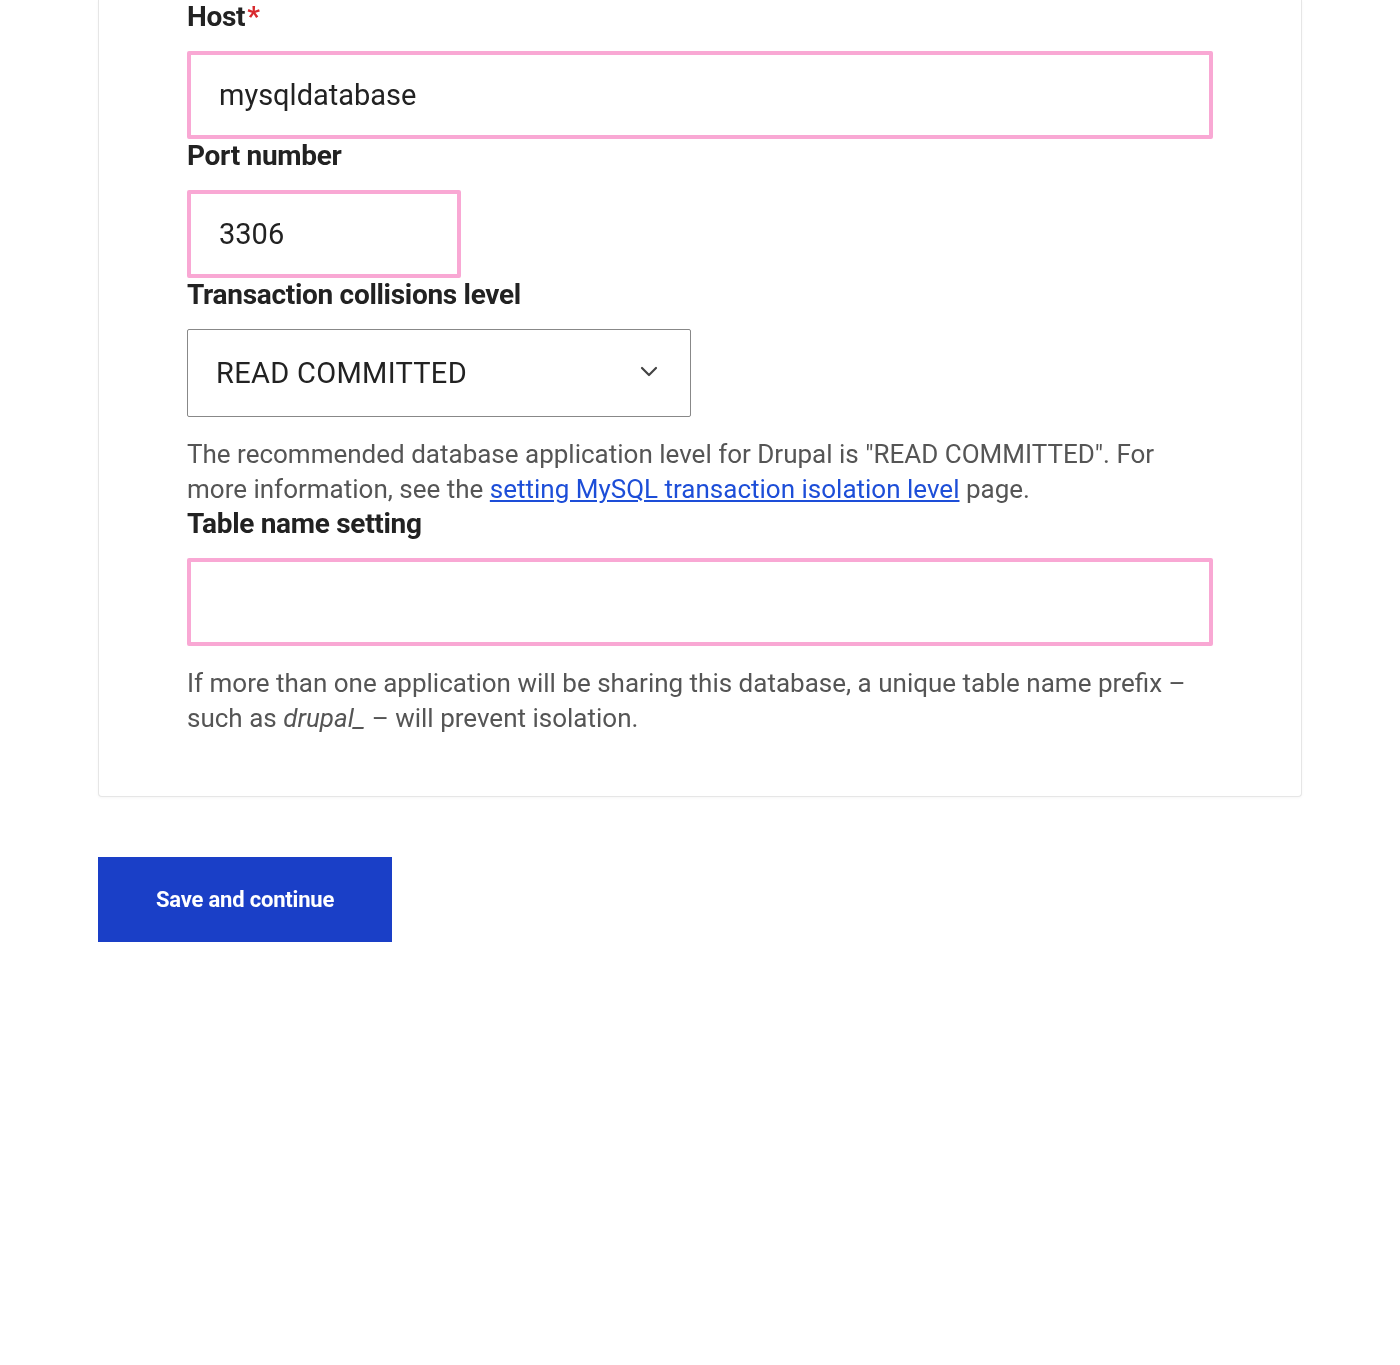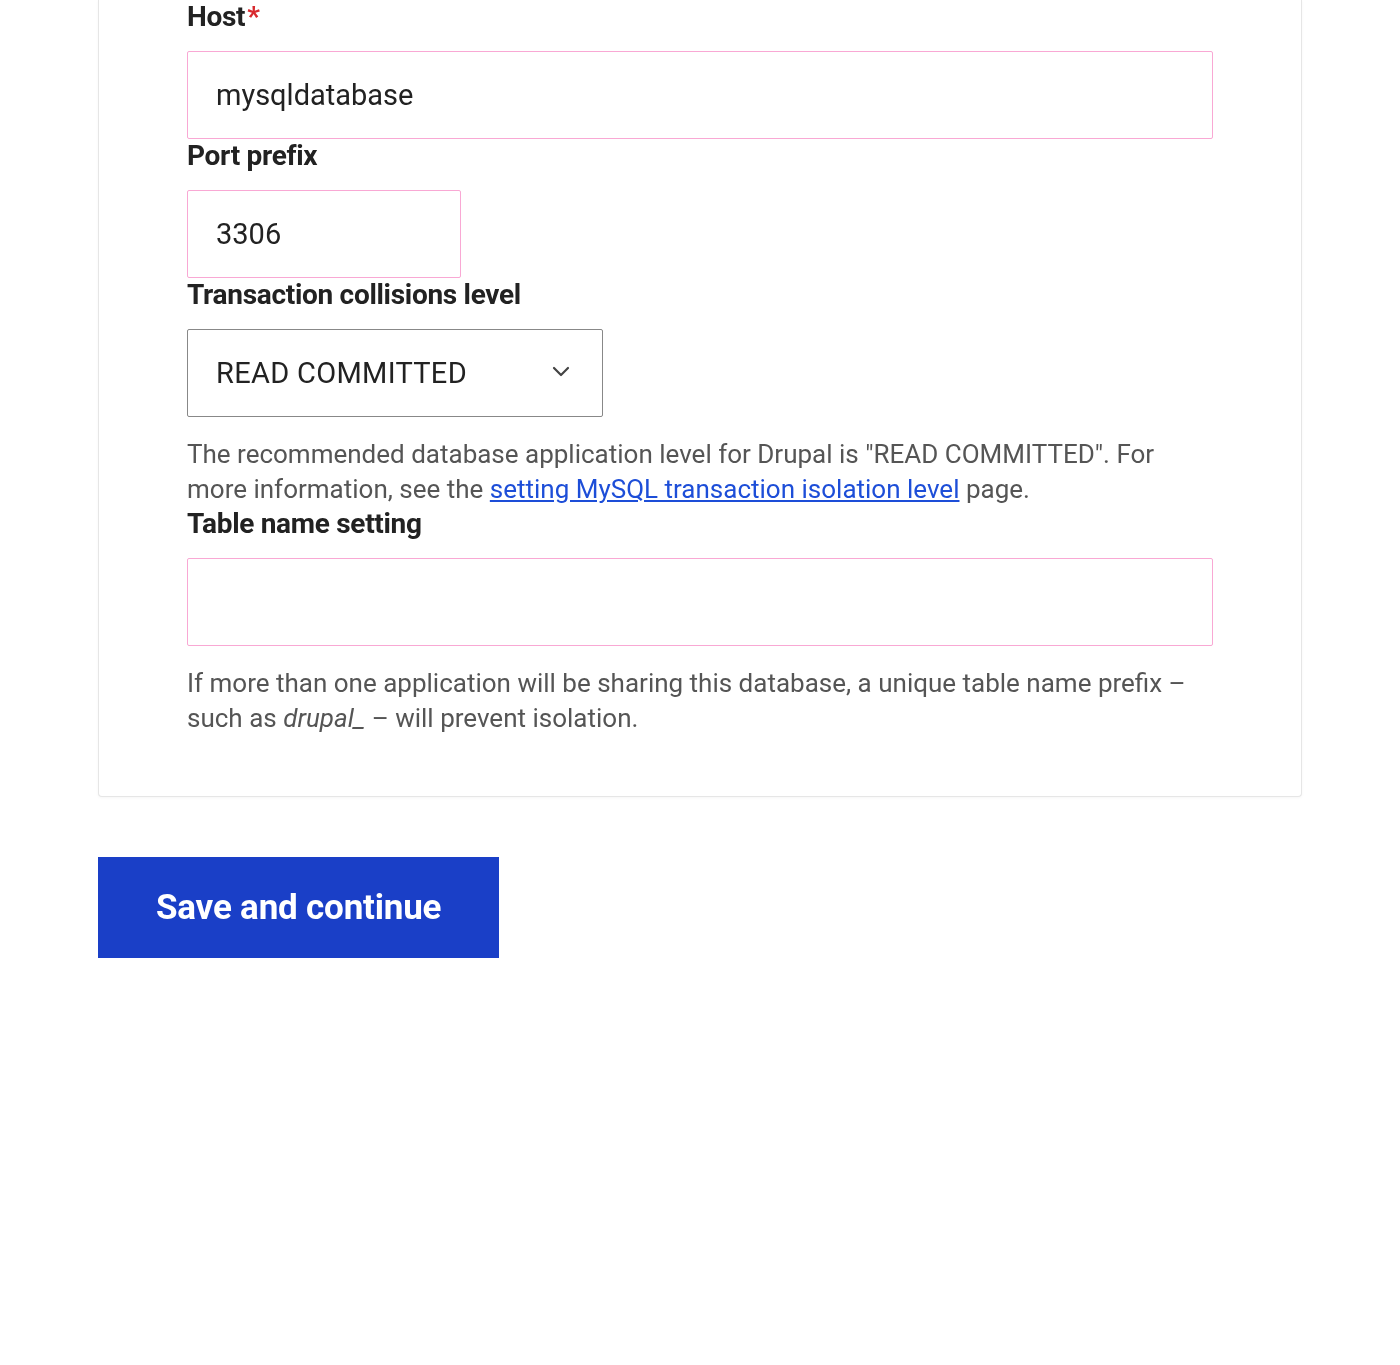--- a/index.html
+++ b/index.html
@@ -35,32 +35,32 @@
       color: #d8292e;
       font-weight: 700;
       margin-left: 2px;
     }
     .text-input {
       width: 100%;
       height: 88px;
       padding: 0 28px;
       font-size: 29px;
       color: #222222;
-      border: 1px solid #f9a8d4;
+      border: 4px solid #f9a8d4;
       border-radius: 2px;
       background: #ffffff;
       font-family: inherit;
     }
     .text-input.port {
       width: 274px;
     }
     .select-wrapper {
       position: relative;
       display: inline-block;
-      width: 416px;
+      width: 504px;
     }
     .select-input {
       width: 100%;
       height: 88px;
       padding: 0 60px 0 28px;
       font-size: 29px;
       color: #222222;
       border: 1px solid #888888;
       border-radius: 2px;
       background: #ffffff;
@@ -89,42 +89,42 @@
     }
     .help-text em {
     }
     .actions {
       margin: 0 98px;
     }
     .btn-primary {
       background: #1a3fc7;
       color: #ffffff;
       border: none;
-      font-size: 35px;
+      font-size: 22px;
       font-weight: 700;
       padding: 30px 58px;
       cursor: pointer;
       font-family: inherit;
       letter-spacing: -0.2px;
     }
   </style>
 </head>
 <body>
 
 <div class="panel">
 
   <div class="form-group">
     <label class="form-label">
       <span>Host</span><span class="required-asterisk">*</span>
     </label>
     <input type="text" class="text-input" value="mysqldatabase" style="">
   </div>
 
   <div class="form-group">
-    <label class="form-label">Port prefix</label>
+    <label class="form-label">Port number</label>
     <input type="text" class="text-input port" value="3306" style="">
   </div>
 
   <div class="form-group">
     <label class="form-label">Transaction collisions level</label>
     <div class="select-wrapper">
       <select class="select-input">
         <option>READ COMMITTED</option>
       </select>
       <span class="select-icon">

